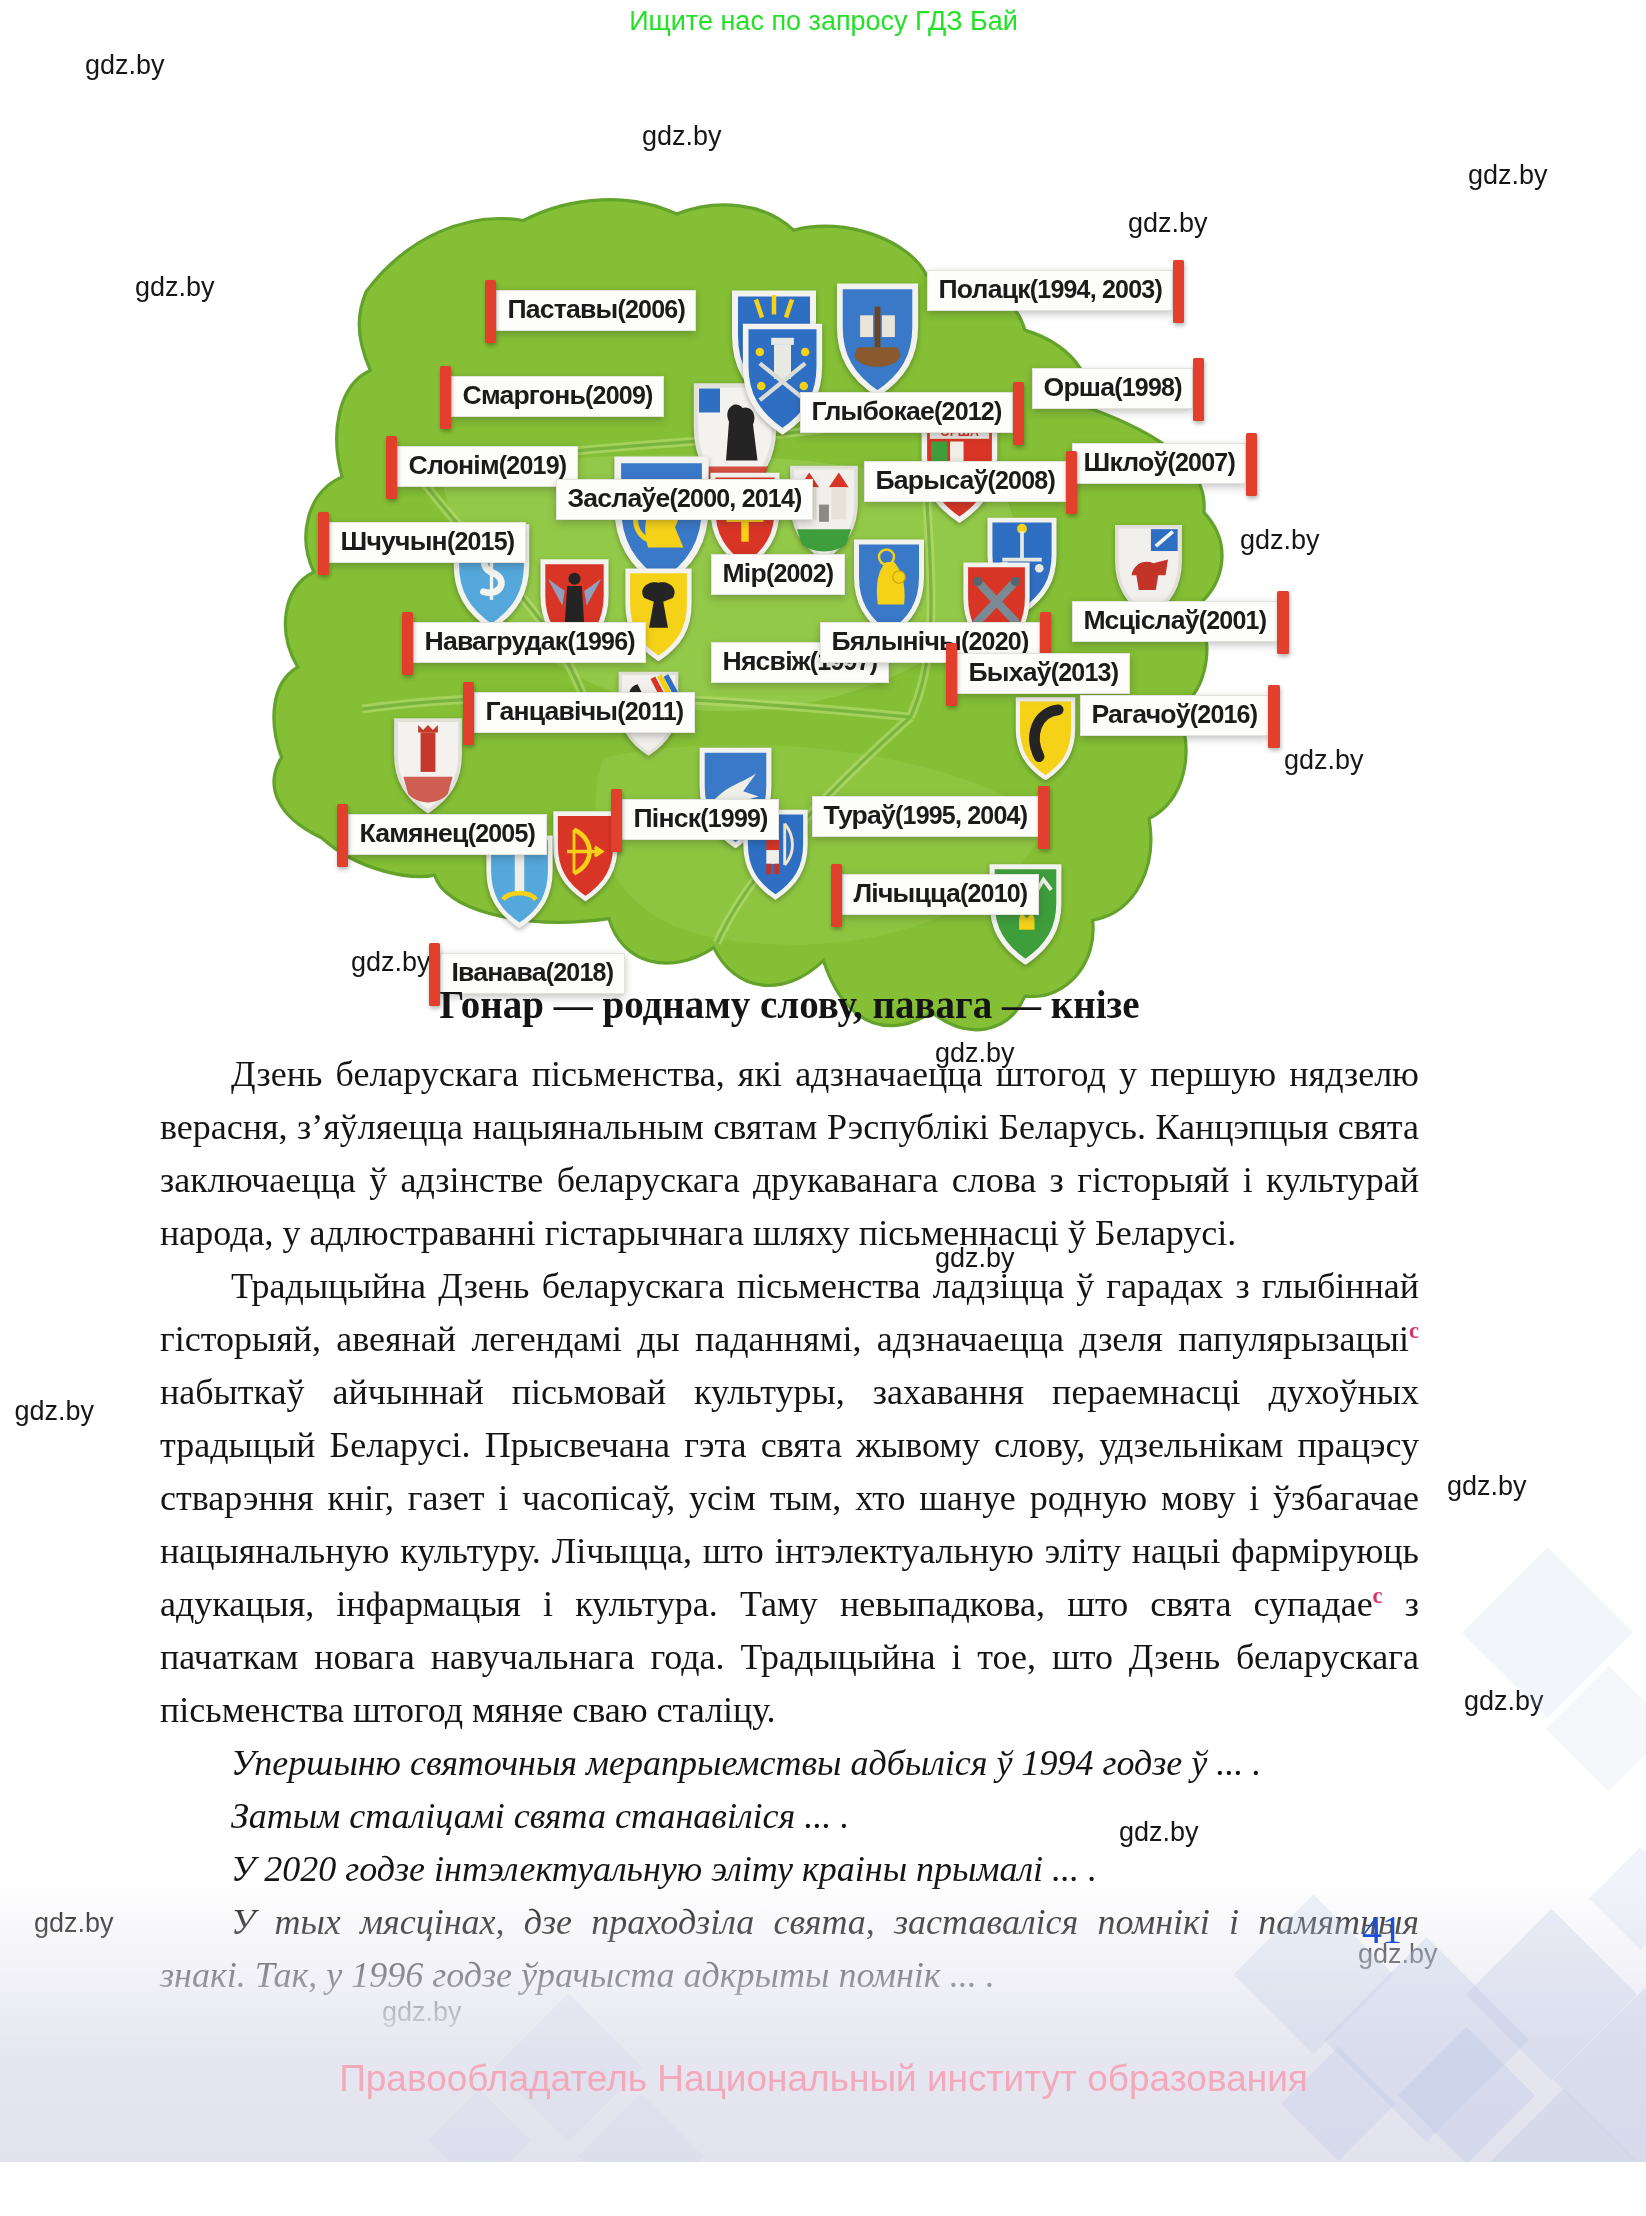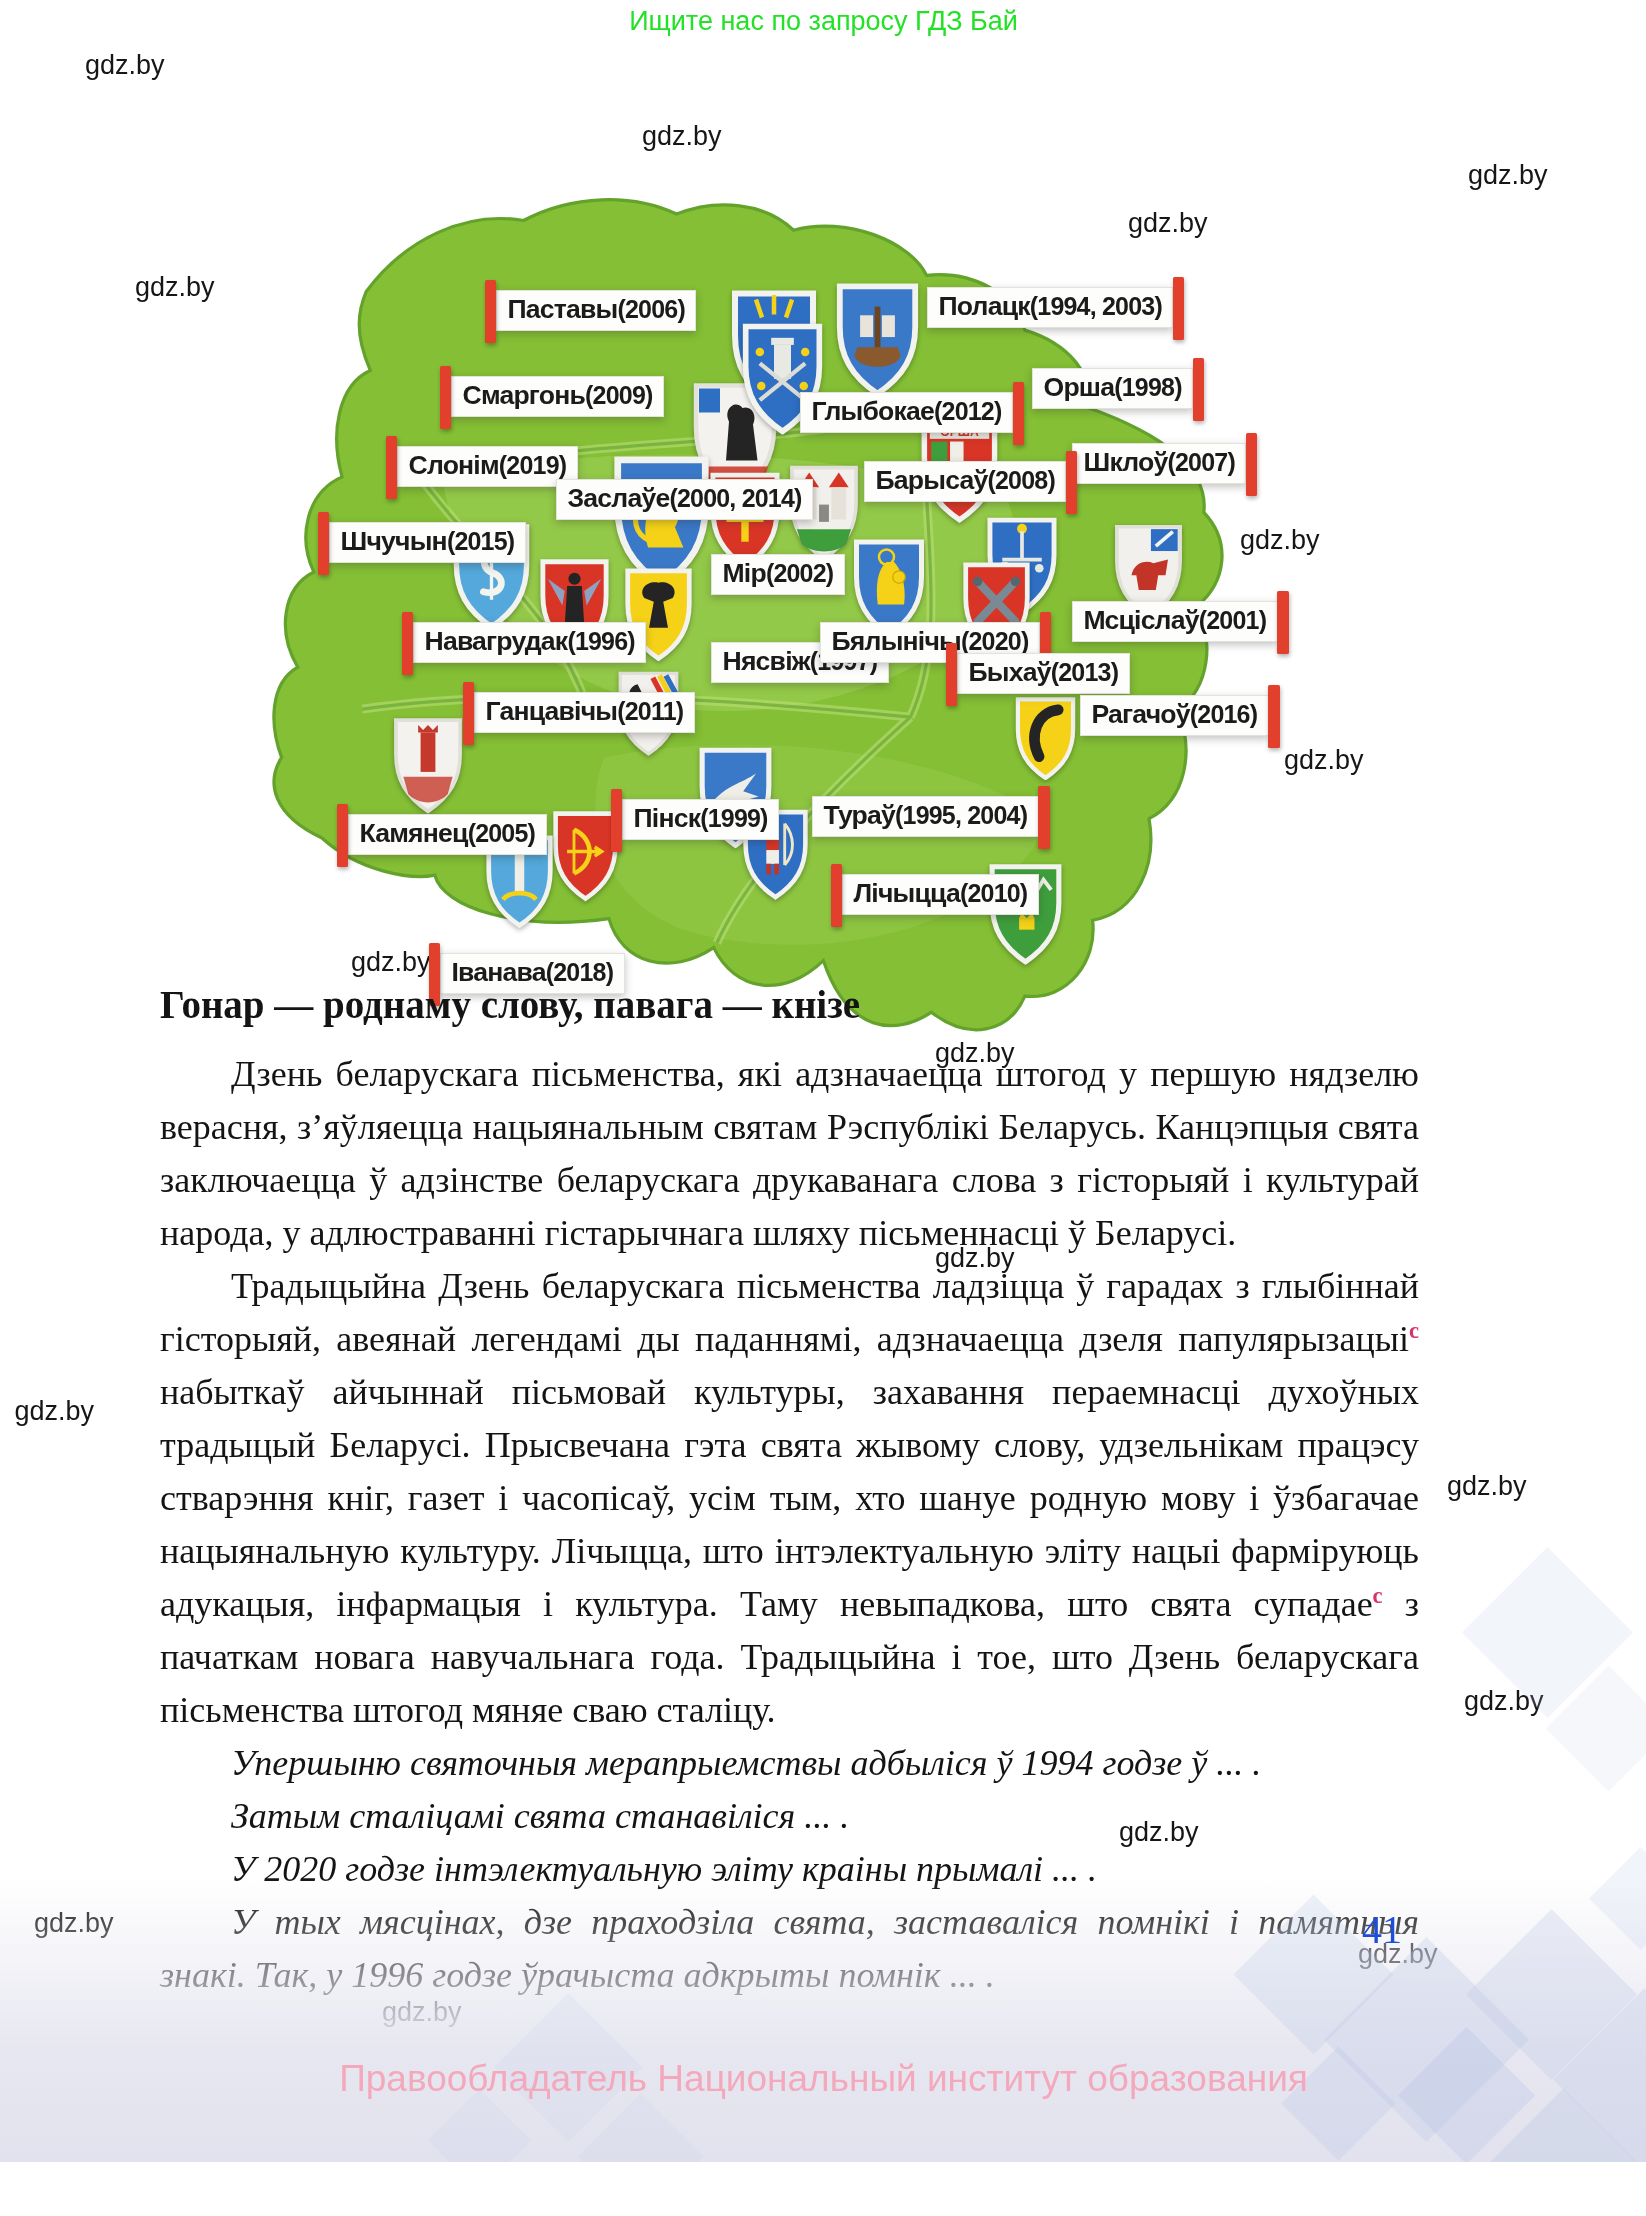--- a/index.html
+++ b/index.html
@@ -18,21 +18,21 @@
   .cyears{font:700 25px "Liberation Sans",sans-serif;letter-spacing:-0.8px;color:#1b1b1b;
           white-space:nowrap;line-height:1.12;text-align:center;}
   .barL::before,.barR::after{content:"";position:absolute;top:-11.3px;bottom:-13px;width:11.3px;
           background:#e2402c;box-shadow:0.8px 2.4px 4px rgba(0,0,0,.3);border-radius:1.6px;}
   .barL::before{left:-12px;}
   .barR::after{right:-12px;}
   .crest{position:absolute;filter:drop-shadow(0.8px 2.4px 2.4px rgba(0,0,0,.3));}
   
   .article{position:absolute;left:160px;top:982px;width:1259px;color:#141414;
            font-family:"Liberation Serif",serif;}
-  .title{font:700 39px "Liberation Serif",serif;text-align:left;margin:0 0 21px 0;}
+  .title{font:700 39px "Liberation Serif",serif;text-align:center;margin:0 0 21px 0;}
   .para{font-size:36px;line-height:53px;text-align:justify;margin:0;text-indent:71px;}
   .task{font-style:italic;font-size:36px;line-height:53px;text-align:justify;margin:0;text-indent:71px;}
   .supc{color:#d6336c;font-weight:700;font-size:22.6px;vertical-align:super;line-height:0;}
   
   .grad-band{position:absolute;left:0;top:1878px;width:100%;height:284px;
              background:linear-gradient(180deg,rgba(233,233,243,0) 0%,#e7e7f1 60%,#e2e2ee 100%);}
   .dia{position:absolute;background:#b9c6e4;transform:rotate(45deg);}
   .pagenum{position:absolute;left:1362px;top:1906px;font:400 40px "Liberation Serif",serif;color:#1d4ed8;}
   .copyright{position:absolute;left:0;top:2058px;width:100%;text-align:center;
              font:400 37px "Liberation Sans",sans-serif;color:#f4a8bc;}
@@ -239,21 +239,21 @@
     <path d="M30 78 C12 66 4 52 4 32 L4 4 L56 4 L56 32 C56 52 48 66 30 78 Z" fill="#3e9e3c" stroke="#f2f2ee" stroke-width="4"></path>
     <path d="M8 18 L14 24 L20 14 L26 24 L32 14 L38 24 L44 14 L50 22" stroke="#efefe8" stroke-width="3" fill="none"></path>
     <rect x="25" y="44" width="12" height="9" fill="#f5d218"></rect>
     <path d="M25 44 L27 40 L31 44 L35 40 L37 44 Z" fill="#f5d218"></path>
   </svg>
 
   <div class="city barL" style="left:496px;top:290px">
     <span class="cname">Паставы</span>
     <span class="cyears">(2006)</span>
   </div>
-  <div class="city barR" style="left:927px;top:287px">
+  <div class="city barR" style="left:927px;top:270px">
     <span class="cname">Полацк</span>
     <span class="cyears">(1994, 2003)</span>
   </div>
   <div class="city barL" style="left:451px;top:376px">
     <span class="cname">Смаргонь</span>
     <span class="cyears">(2009)</span>
   </div>
   <div class="city barR" style="left:800px;top:392px">
     <span class="cname">Глыбокае</span>
     <span class="cyears">(2012)</span>

